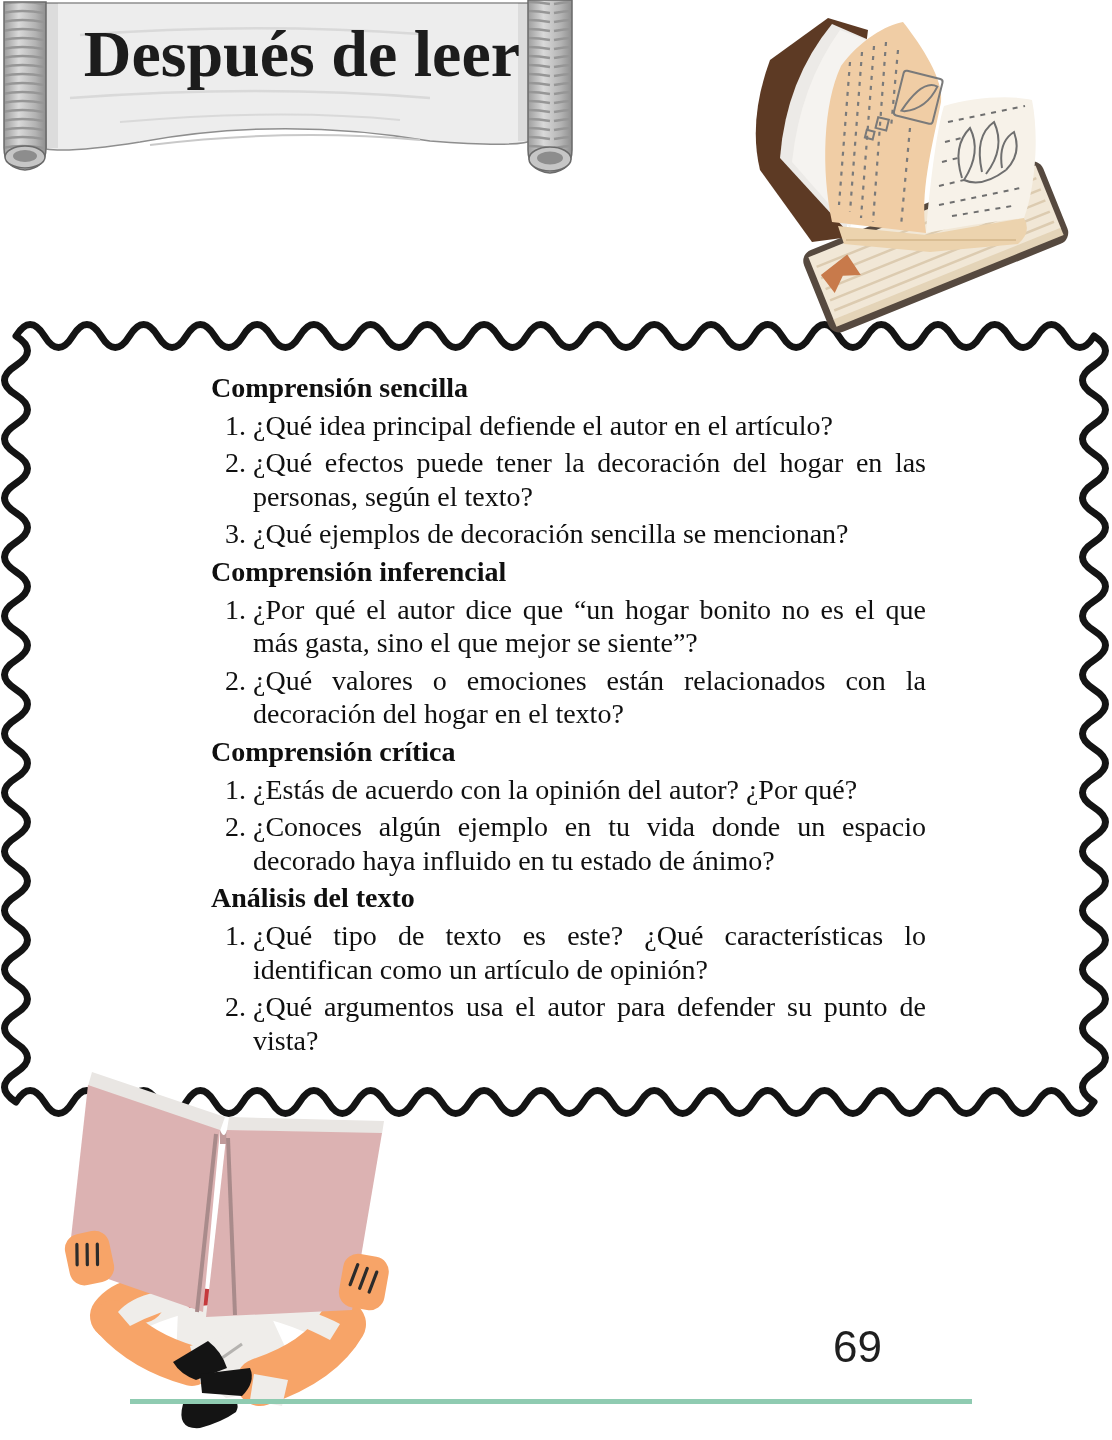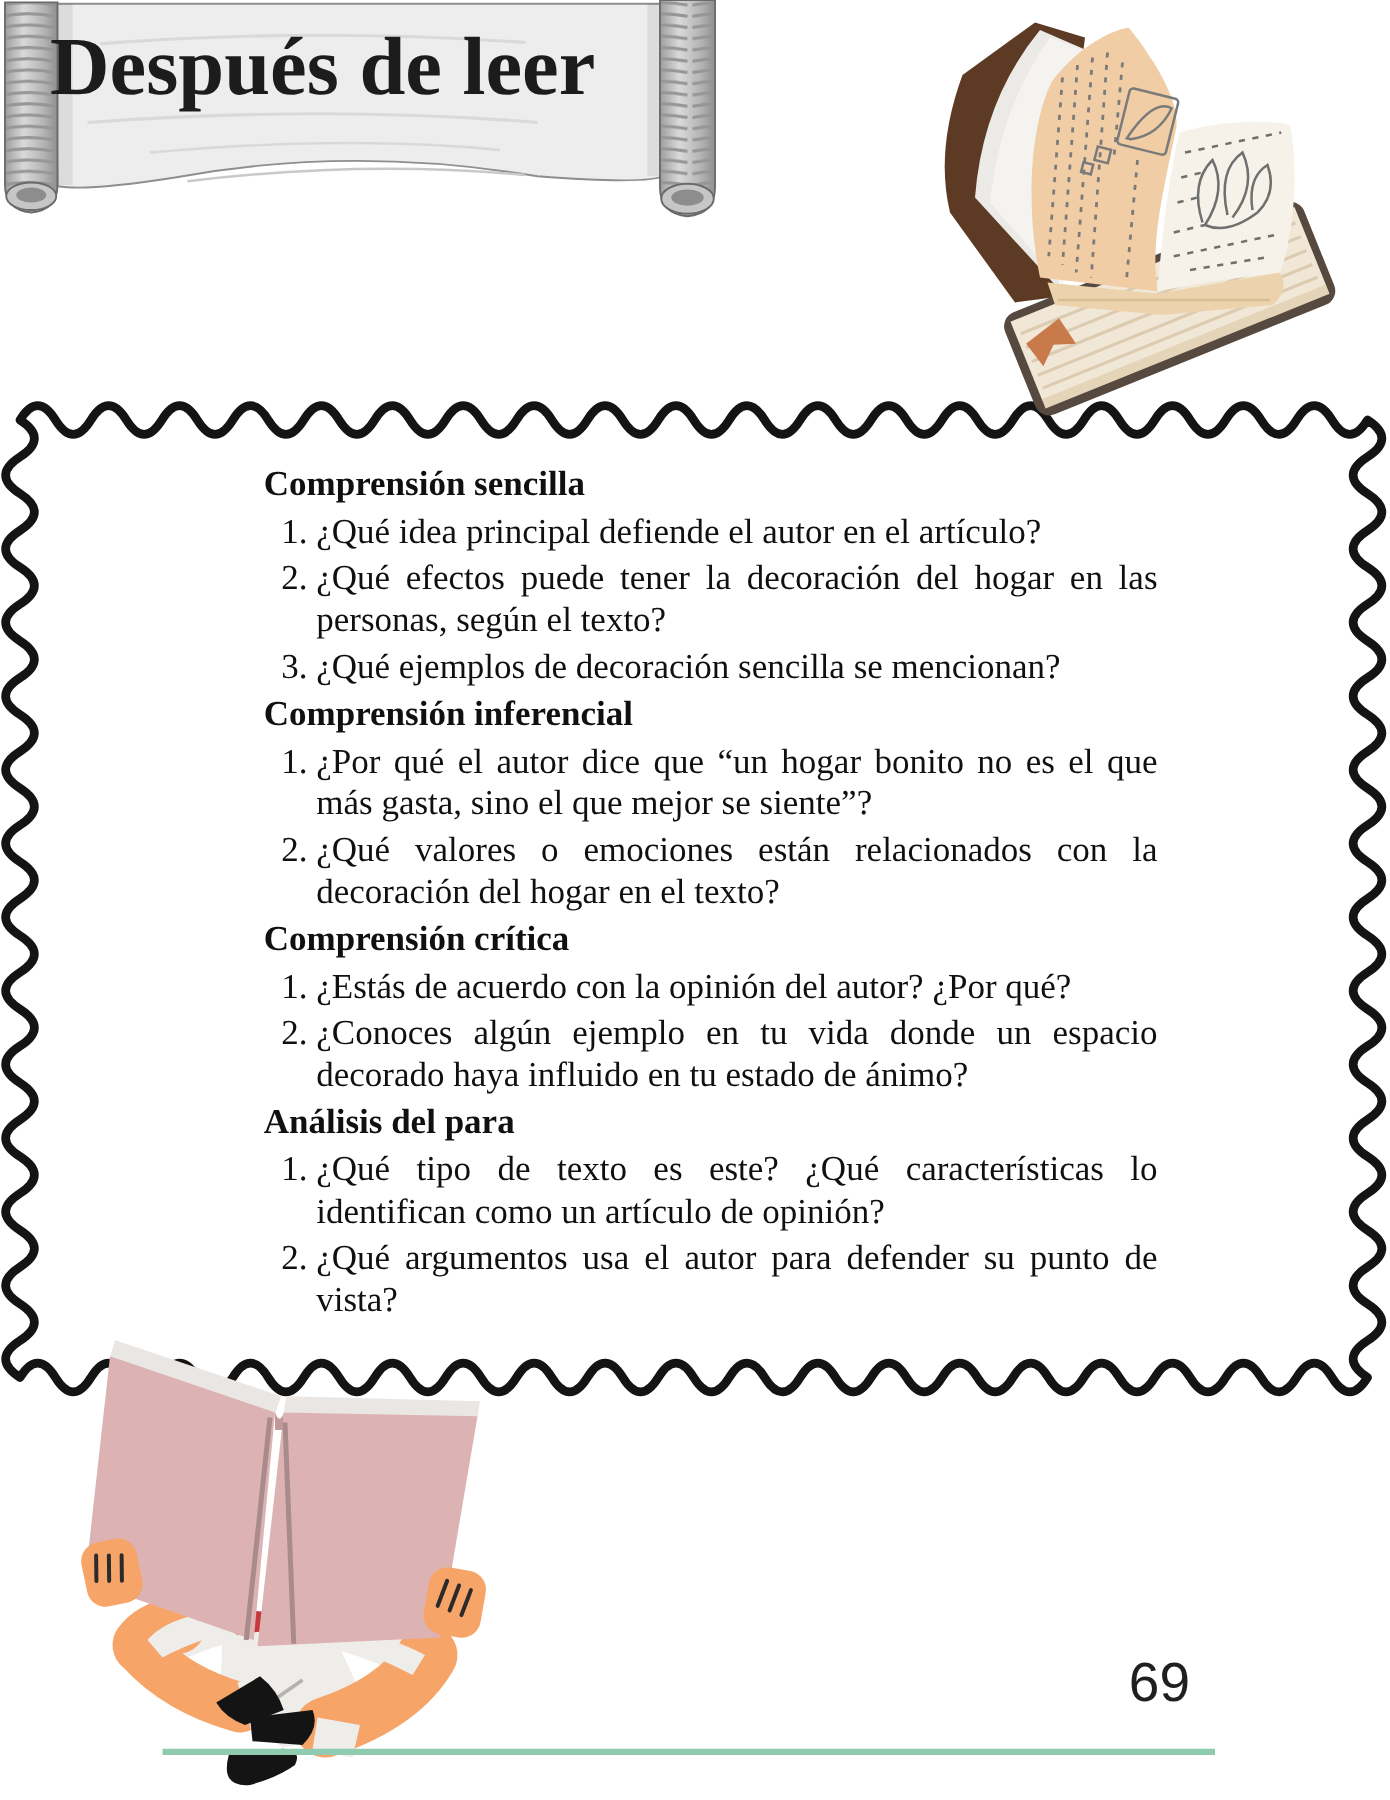--- a/index.html
+++ b/index.html
@@ -5,42 +5,42 @@
   html,body{margin:0;padding:0;}
   body{
     width:1112px;height:1440px;position:relative;background:#ffffff;
     font-family:"Liberation Serif", serif;overflow:hidden;
   }
   
   .banner{position:absolute;left:0;top:0;width:600px;height:200px;z-index:2;}
   .banner svg{position:absolute;left:0;top:0;}
   .banner-title{
     position:absolute;left:40px;top:12px;width:480px;height:90px;
-    text-align:left;font-size:66px;font-weight:600;color:#1c1c1c;
+    text-align:right;font-size:66px;font-weight:600;color:#1c1c1c;
     line-height:84px;letter-spacing:0;
   }
   
   .books{position:absolute;left:720px;top:0;z-index:3;}
   
   .frame{position:absolute;left:0;top:0;z-index:1;}
   
   .questions{
     position:absolute;left:211px;top:371px;width:731px;z-index:4;
     font-size:28px;line-height:33.6px;color:#101010;
   }
   .q-heading{font-weight:700;margin:0 0 4px 0;}
   .q-list{margin:0 16px 4px 0;padding:0 0 0 42px;list-style:decimal;list-style-position:outside;}
   .q-item{text-align:justify;margin:0 0 4px 0;}
   .q-item::marker{font-size:28px;}
   
   .kid{position:absolute;left:30px;top:1060px;z-index:3;}
   
   .footer-rule{position:absolute;left:130px;top:1399px;width:842px;height:5px;z-index:5;}
   .page-number{
-    position:absolute;left:852px;top:1322px;width:100px;text-align:right;z-index:5;
+    position:absolute;left:833px;top:1322px;width:100px;text-align:left;z-index:5;
     font-family:"Liberation Sans", sans-serif;font-size:44px;color:#1f1f1f;
   }
 </style>
 </head>
 <body>
 
 <div class="banner">
   <svg width="600" height="200" viewBox="0 0 600 200">
     <defs>
       <linearGradient id="cylGrad" x1="0" y1="0" x2="1" y2="0">
@@ -151,21 +151,21 @@
     <div class="q-heading">Comprensión inferencial</div>
     <ol class="q-list">
       <li class="q-item">¿Por qué el autor dice que “un hogar bonito no es el que más gasta, sino el que mejor se siente”?</li>
       <li class="q-item">¿Qué valores o emociones están relacionados con la decoración del hogar en el texto?</li>
     </ol>
     <div class="q-heading">Comprensión crítica</div>
     <ol class="q-list">
       <li class="q-item">¿Estás de acuerdo con la opinión del autor? ¿Por qué?</li>
       <li class="q-item">¿Conoces algún ejemplo en tu vida donde un espacio decorado haya influido en tu estado de ánimo?</li>
     </ol>
-    <div class="q-heading">Análisis del para</div>
+    <div class="q-heading">Análisis del texto</div>
     <ol class="q-list">
       <li class="q-item">¿Qué tipo de texto es este? ¿Qué características lo identifican como un artículo de opinión?</li>
       <li class="q-item">¿Qué argumentos usa el autor para defender su punto de vista?</li>
     </ol>
   </div>
 
 <svg class="kid" width="400" height="380" viewBox="0 0 400 380">
 
   <path d="M128,230 Q170,272 240,256 L244,236 L130,224 Z" fill="#c5393c"></path>
   <path d="M160,252 Q180,266 210,260 L200,272 Q178,272 160,252 Z" fill="#8f2f33"></path>

